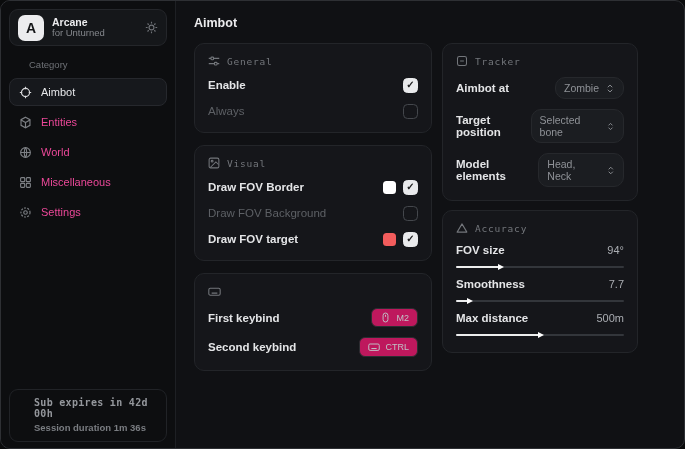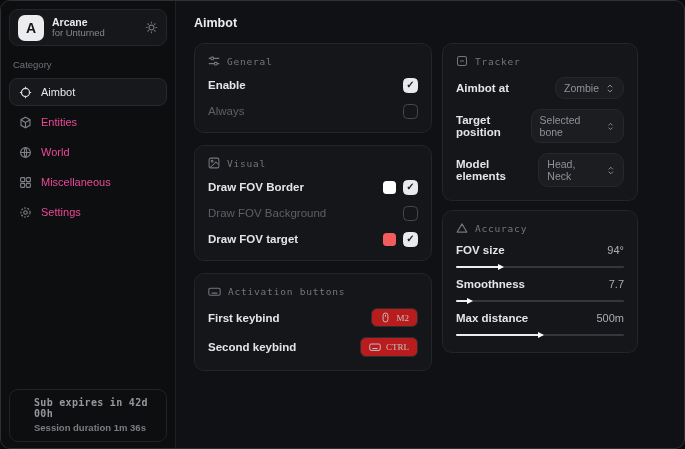--- a/index.html
+++ b/index.html
@@ -10,21 +10,21 @@
     overflow:hidden; display:flex;
   }
   
   .sidebar { width:175px; min-width:175px; background:#0d0e10; border-right:1px solid #1e2024; position:relative; padding:8px; }
   .brand-card { background:#15171a; border:1px solid #24262a; border-radius:9px; height:37px; display:flex; align-items:center; padding:0 8px; gap:8px; }
   .logo { width:26px; height:26px; border-radius:7px; background:#ececee; color:#141517; font-weight:bold; font-size:14px; display:flex; align-items:center; justify-content:center; }
   .brand-text { flex:1; line-height:1.15; }
   .brand-title { font-size:10.5px; font-weight:bold; color:#ececee; }
   .brand-sub { font-size:9.5px; color:#84878c; }
   .brand-gear { color:#6f7277; display:flex; }
-  .cat-label { font-size:9.5px; color:#6f7277; margin:13px 4px 8px 4px; }
+  .cat-label { font-size:9.5px; color:#6f7277; margin:13px 4px 8px 20px; }
   .nav-item { height:28px; display:flex; align-items:center; gap:9px; padding:0 9px; border-radius:8px; border:1px solid transparent; margin-bottom:2px; color:#ec4899; cursor:pointer; }
   .nav-item .nav-icon { display:flex; color:#7d8085; }
   .nav-item.selected { background:#16181c; border-color:#26282d; color:#e6e7e9; }
   .nav-item.selected .nav-icon { color:#d9dadc; }
   .nav-label { font-size:11px; }
   .side-footer { position:absolute; left:8px; right:8px; bottom:6px; border:1px solid #212327; border-radius:9px; padding:7px 10px 8px 24px; background:#0d0e10;font-weight:bold; }
   .foot1 { font-family:"DejaVu Sans Mono", monospace; font-size:10px; color:#94979c; letter-spacing:0.3px; }
   .foot2 { font-size:9.5px; color:#7a7d82; margin-top:3px; }
   
   .main { flex:1; padding:15px 12px 0 18px; }
@@ -40,21 +40,21 @@
   .row-label.dim { color:#5d6065; font-weight:normal; }
   .controls { display:flex; align-items:center; gap:7px; }
   
   .checkbox { width:15px; height:15px; border-radius:4.5px; border:1.5px solid #44474c; background:transparent; display:flex; align-items:center; justify-content:center; cursor:pointer; }
   .checkbox .check { display:none; font-size:10px; color:#1a1a1c; font-weight:bold; line-height:1; }
   .checkbox.checked { background:#e9eaec; border-color:#e9eaec; }
   .checkbox.checked .check { display:block; }
   
   .swatch { width:13px; height:13px; border-radius:3.5px; cursor:pointer; }
   
-  .keypill { display:flex; align-items:center; gap:5px; background:#b91c1c; border:1px solid #2b2d31; border-radius:6px; padding:3px 8px; color:#c0c2c6; font-size:9px; font-family:Liberation Serif, serif; cursor:pointer; }
+  .keypill { display:flex; align-items:center; gap:5px; background:#be185d; border:1px solid #2b2d31; border-radius:6px; padding:3px 8px; color:#c0c2c6; font-size:9px; font-family:Liberation Sans, sans-serif; cursor:pointer; }
   .keypill svg { color:#9height0a2a7; }
   
   .droppill { display:flex; align-items:center; gap:6px; background:#1b1d21; border:1px solid #26282c; border-radius:10px; padding:4px 8px; color:#8f9297; font-size:10.5px; cursor:pointer; }
   
   .slider-group { margin-top:10px; }
   .slider-top { display:flex; justify-content:space-between; align-items:center; }
   .slider-value { font-size:11px; color:#aaadb2; }
   .track { position:relative; height:2px; background:#33363b; border-radius:2px; margin-top:10px; margin-bottom:3px; cursor:pointer; }
   .fill { position:absolute; left:0; top:0; height:2px; background:#eceded; border-radius:2px; }
   .thumb { position:absolute; top:50%; transform:translate(-2px,-50%); width:0; height:0;
@@ -203,21 +203,20 @@
             </span>
           </div>
         </div>
 
         <div class="card">
           <div class="sec-head">
             <svg width="13" height="13" viewBox="0 0 16 16" fill="none" stroke="currentColor" stroke-width="1.3">
               <rect x="1" y="4" width="14" height="8.5" rx="1.8"></rect>
                 <path d="M4 7h.01M7 7h.01M10 7h.01M12.5 7h.01M4.5 10h7"></path>
             </svg>
-            <span>Activation buttons</span>
           </div>
           <div class="row">
             <span class="row-label">First keybind</span>
             <span class="keypill">
               <svg width="11" height="11" viewBox="0 0 16 16" fill="none" stroke="currentColor" stroke-width="1.4">
                 <rect x="4.5" y="1.5" width="7" height="13" rx="3.5"></rect>
                   <path d="M8 4v3"></path>
               </svg>
               <span>M2</span>
             </span>

